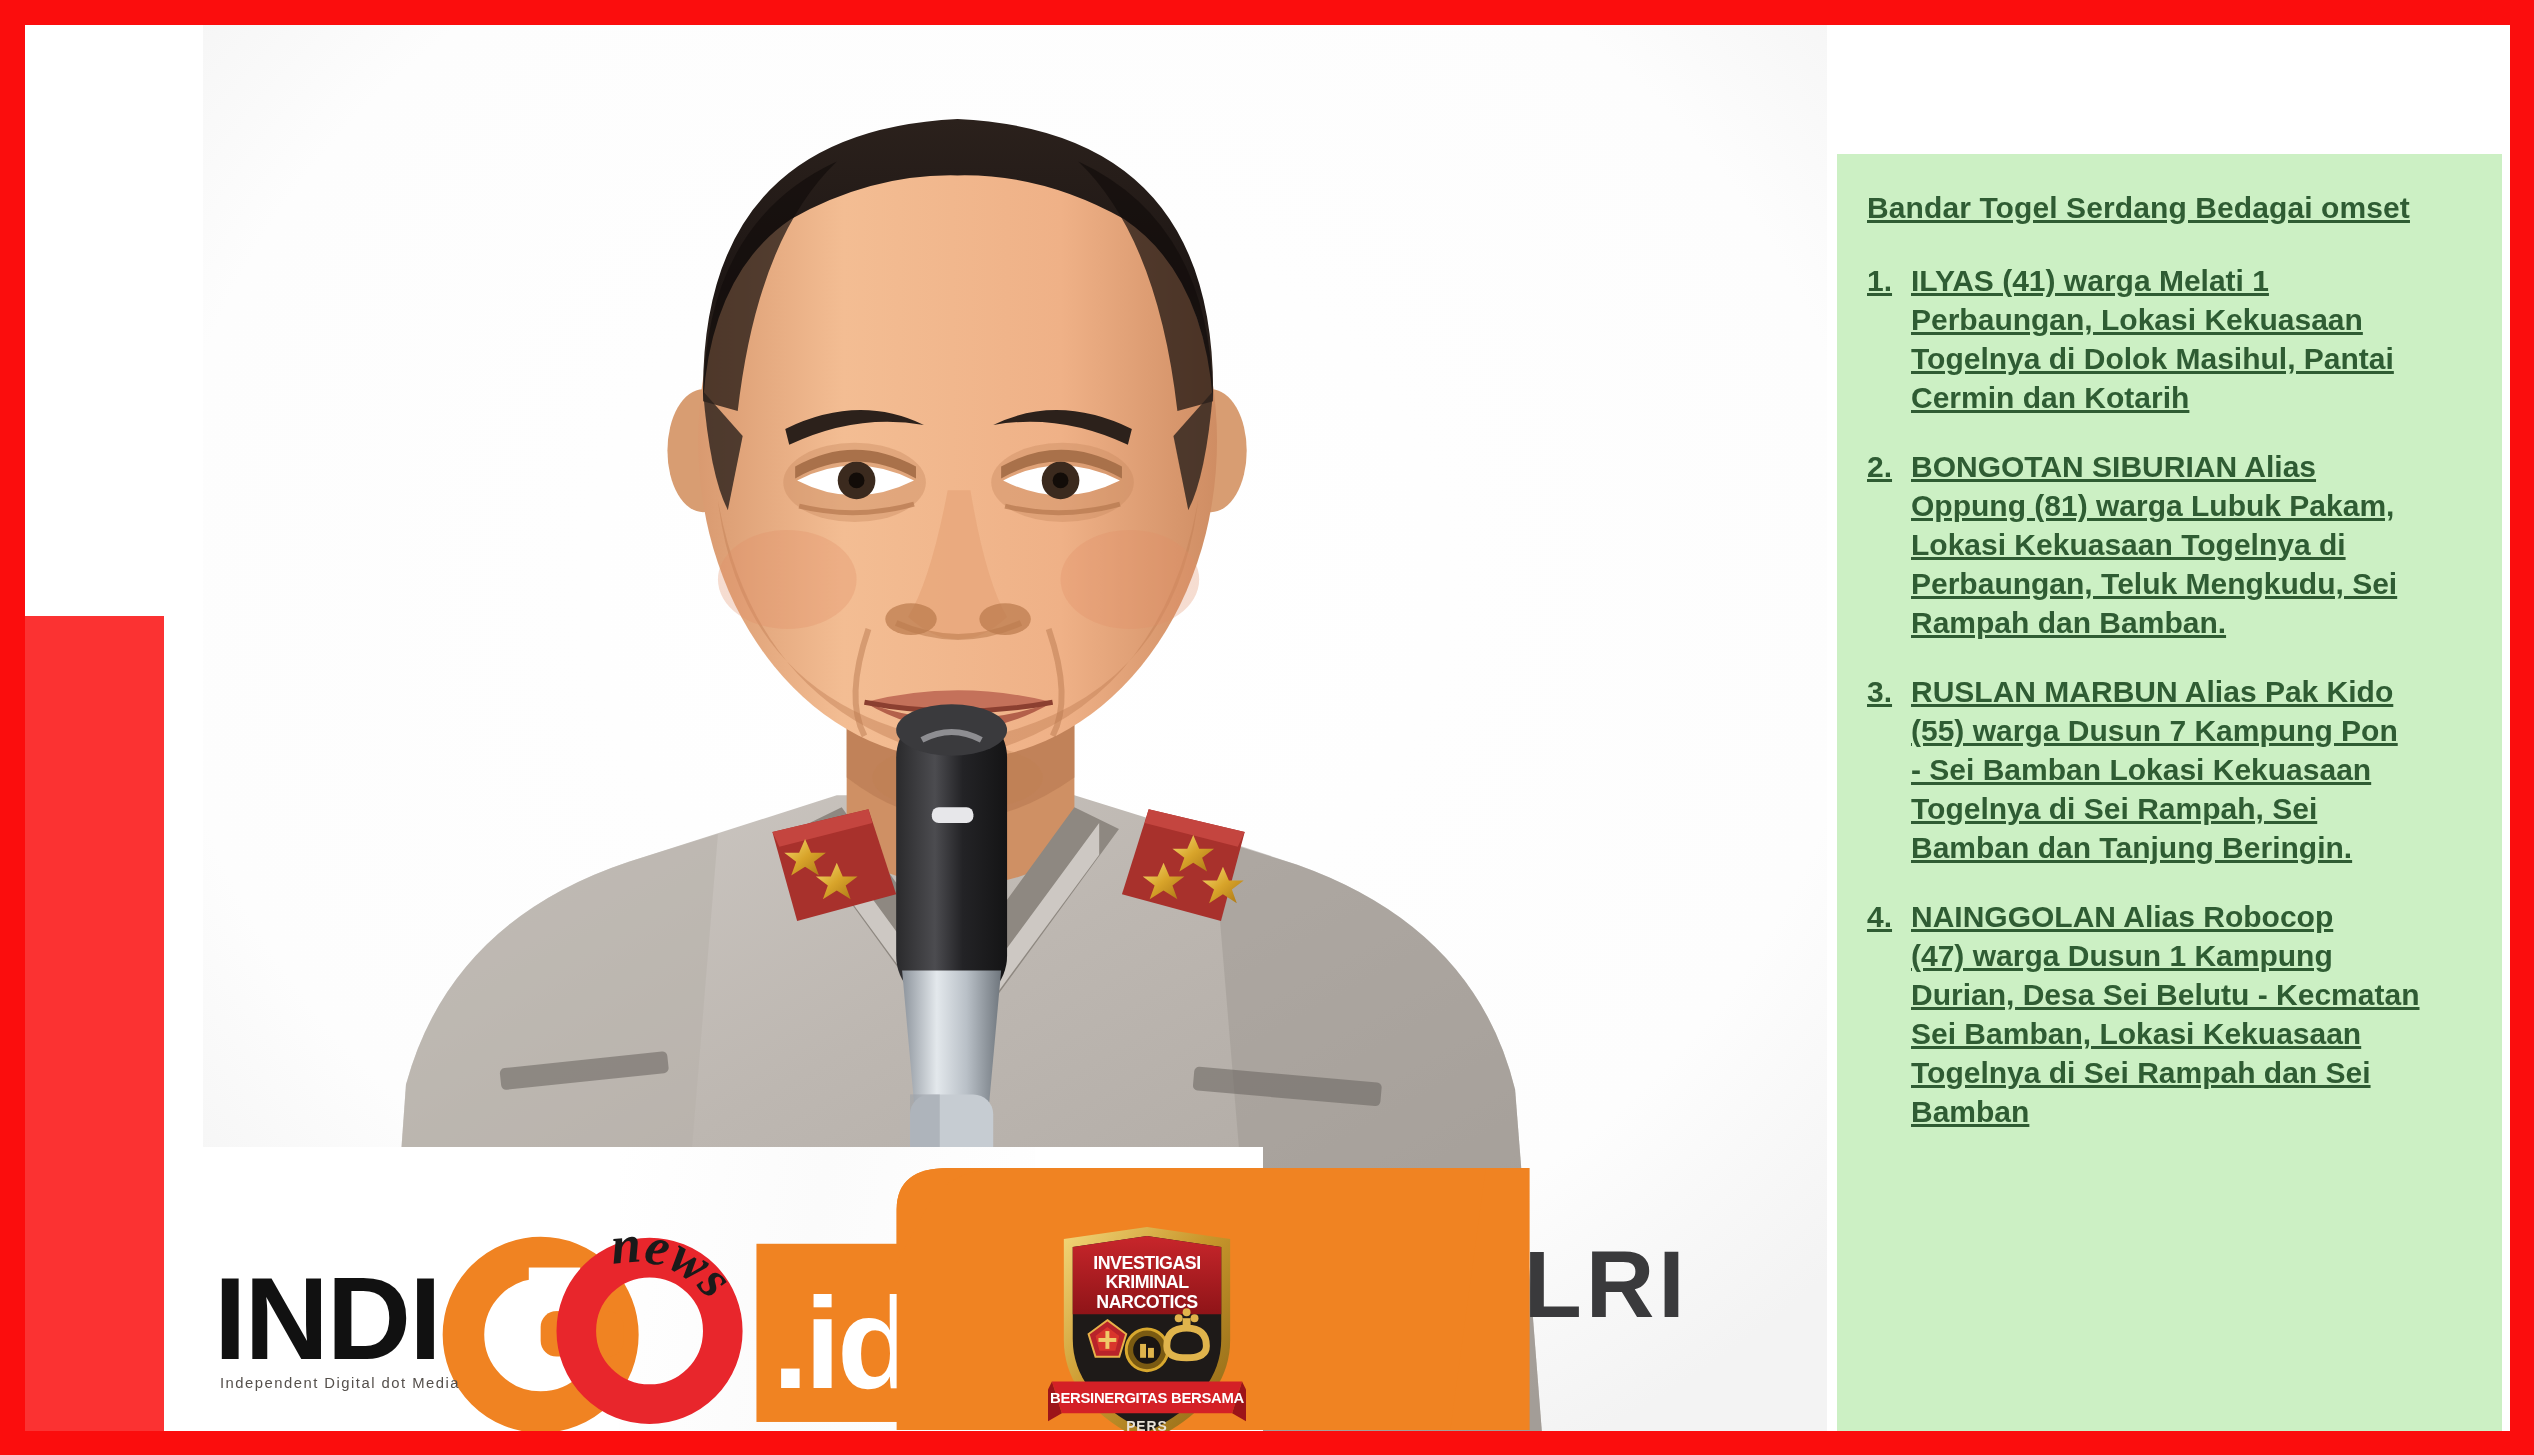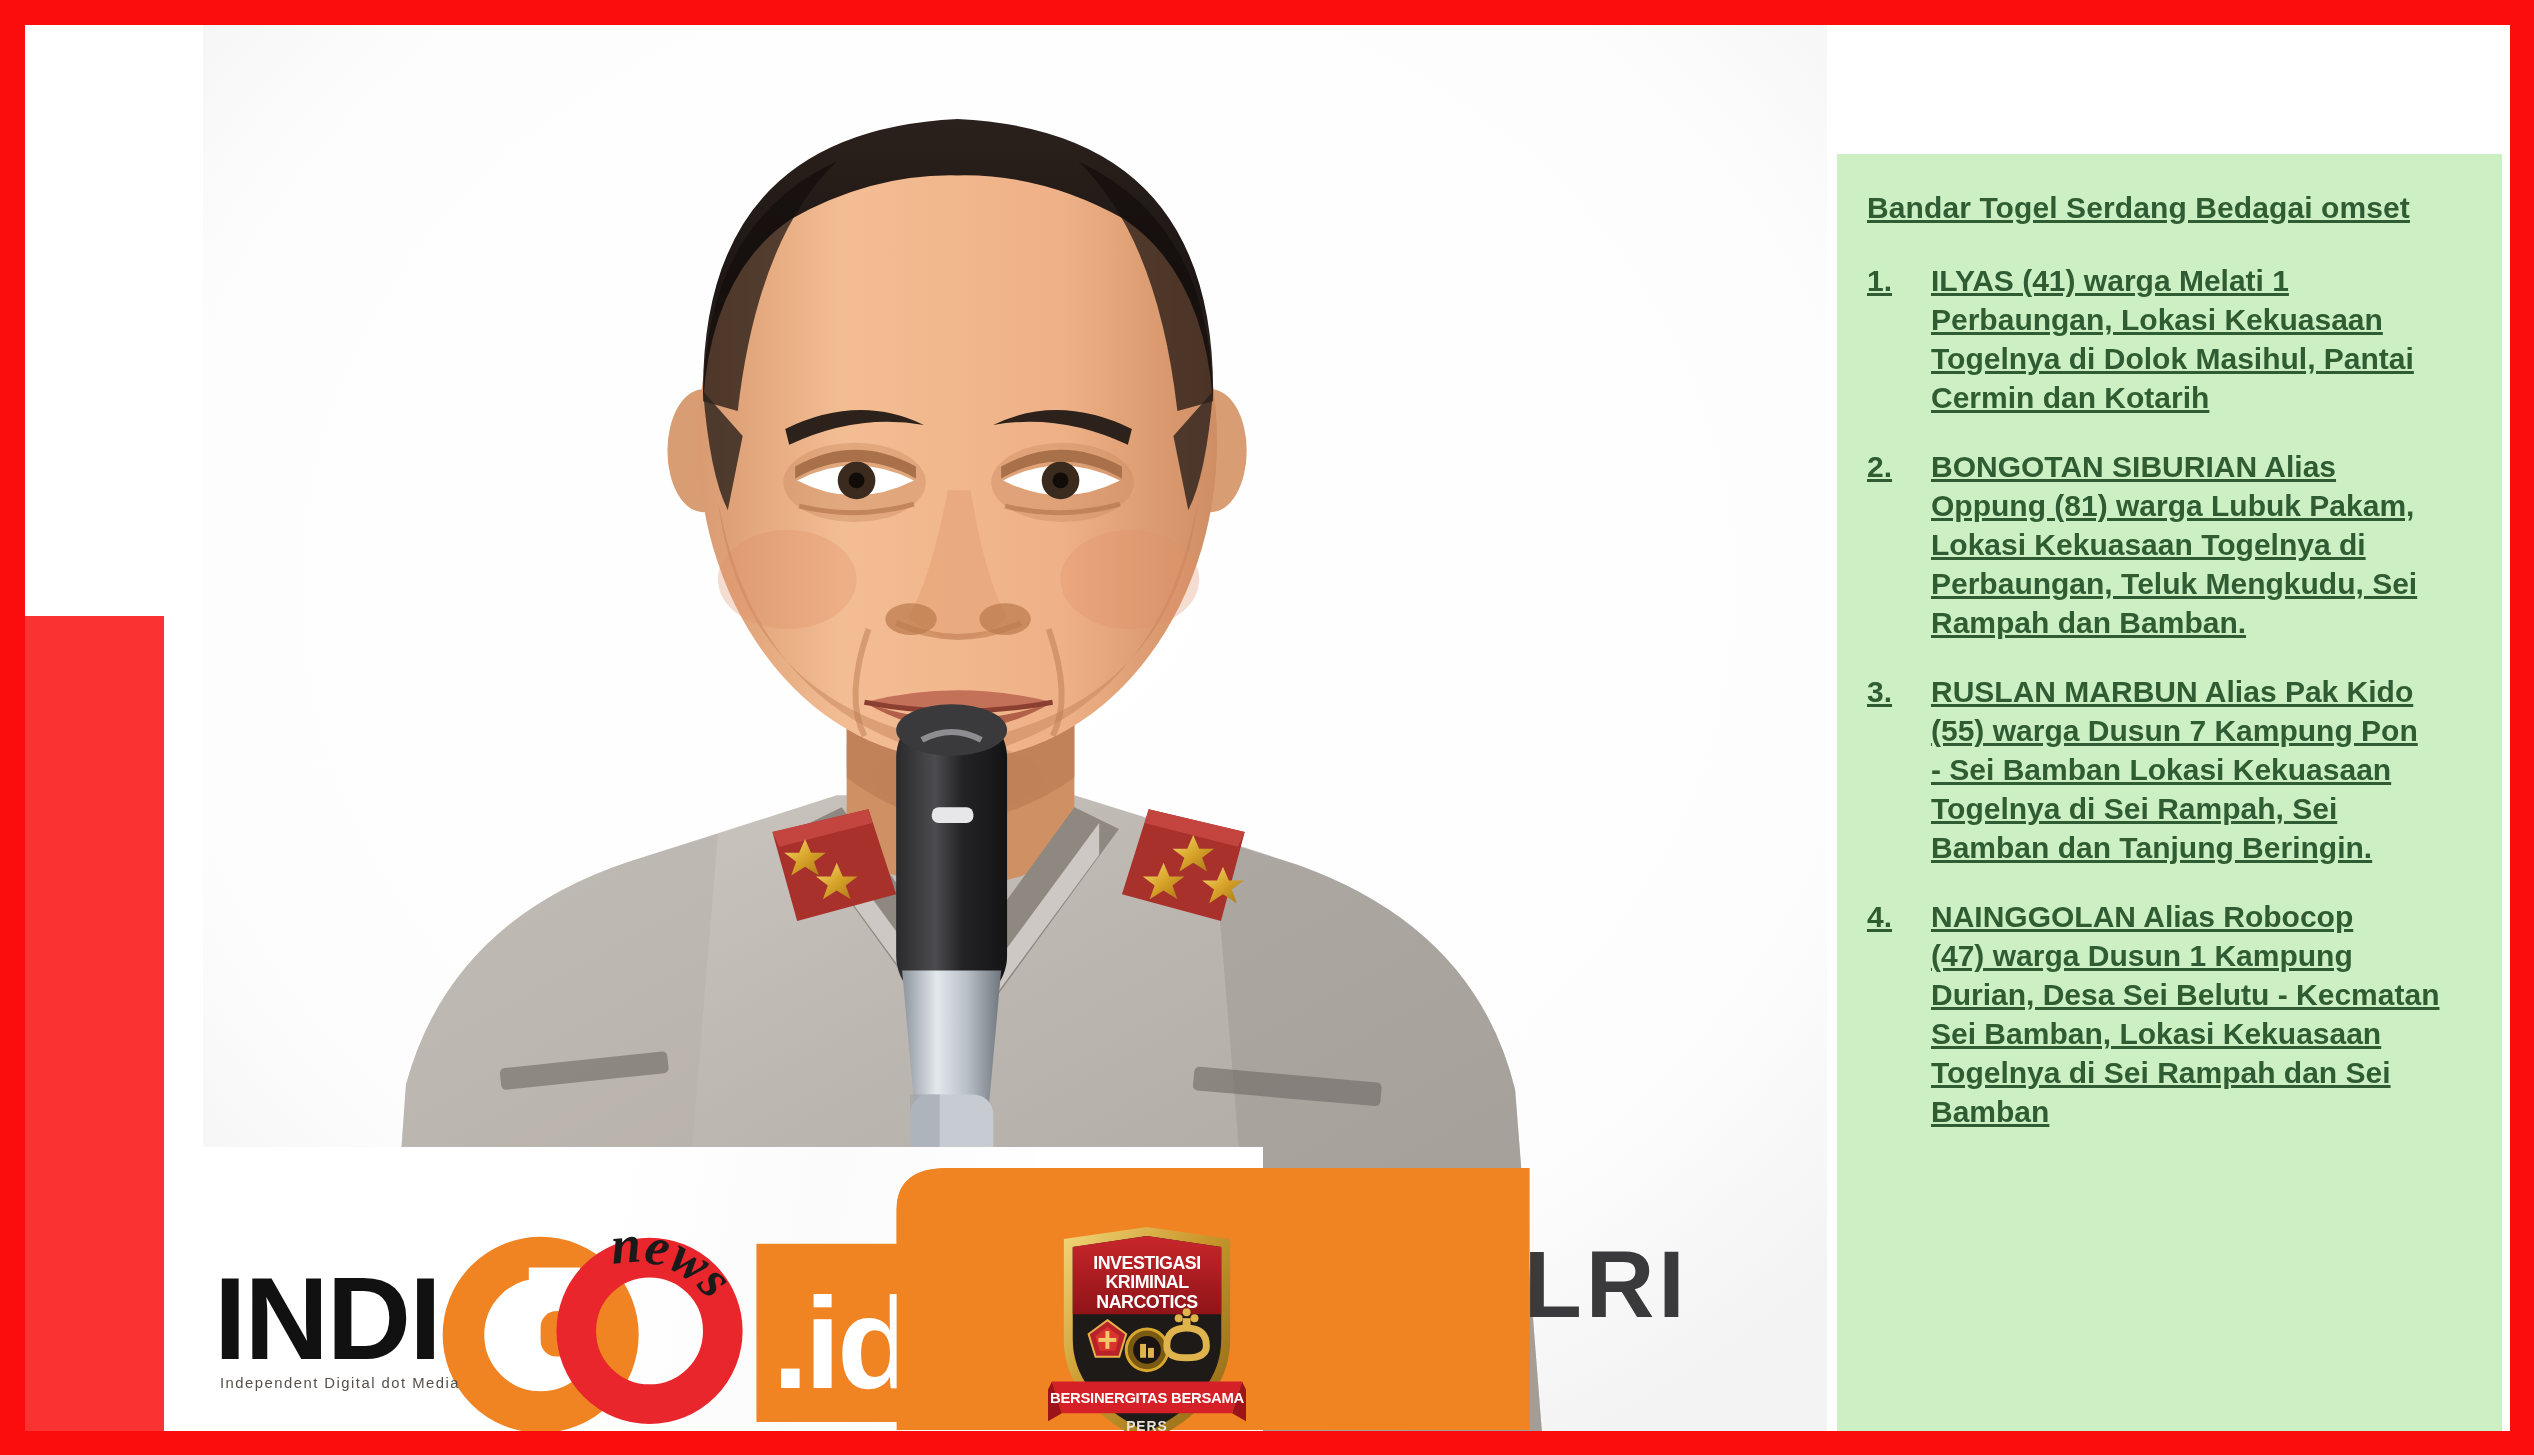--- a/index.html
+++ b/index.html
@@ -73,21 +73,20 @@
     line-height:1.3;
   }
   #note-list li .num{
     flex:0 0 auto;
     width:44px;
     text-align:left;
   }
   #note-list li .txt{
     flex:1 1 auto;
     white-space:pre-wrap;
-    margin-left:20px;
   }
   #note-watermark{
     position:absolute;
     right:26px; bottom:8px;
     font-size:14px;
     color:#9ab799;
     opacity:.75;
     letter-spacing:1px;
   }
 

